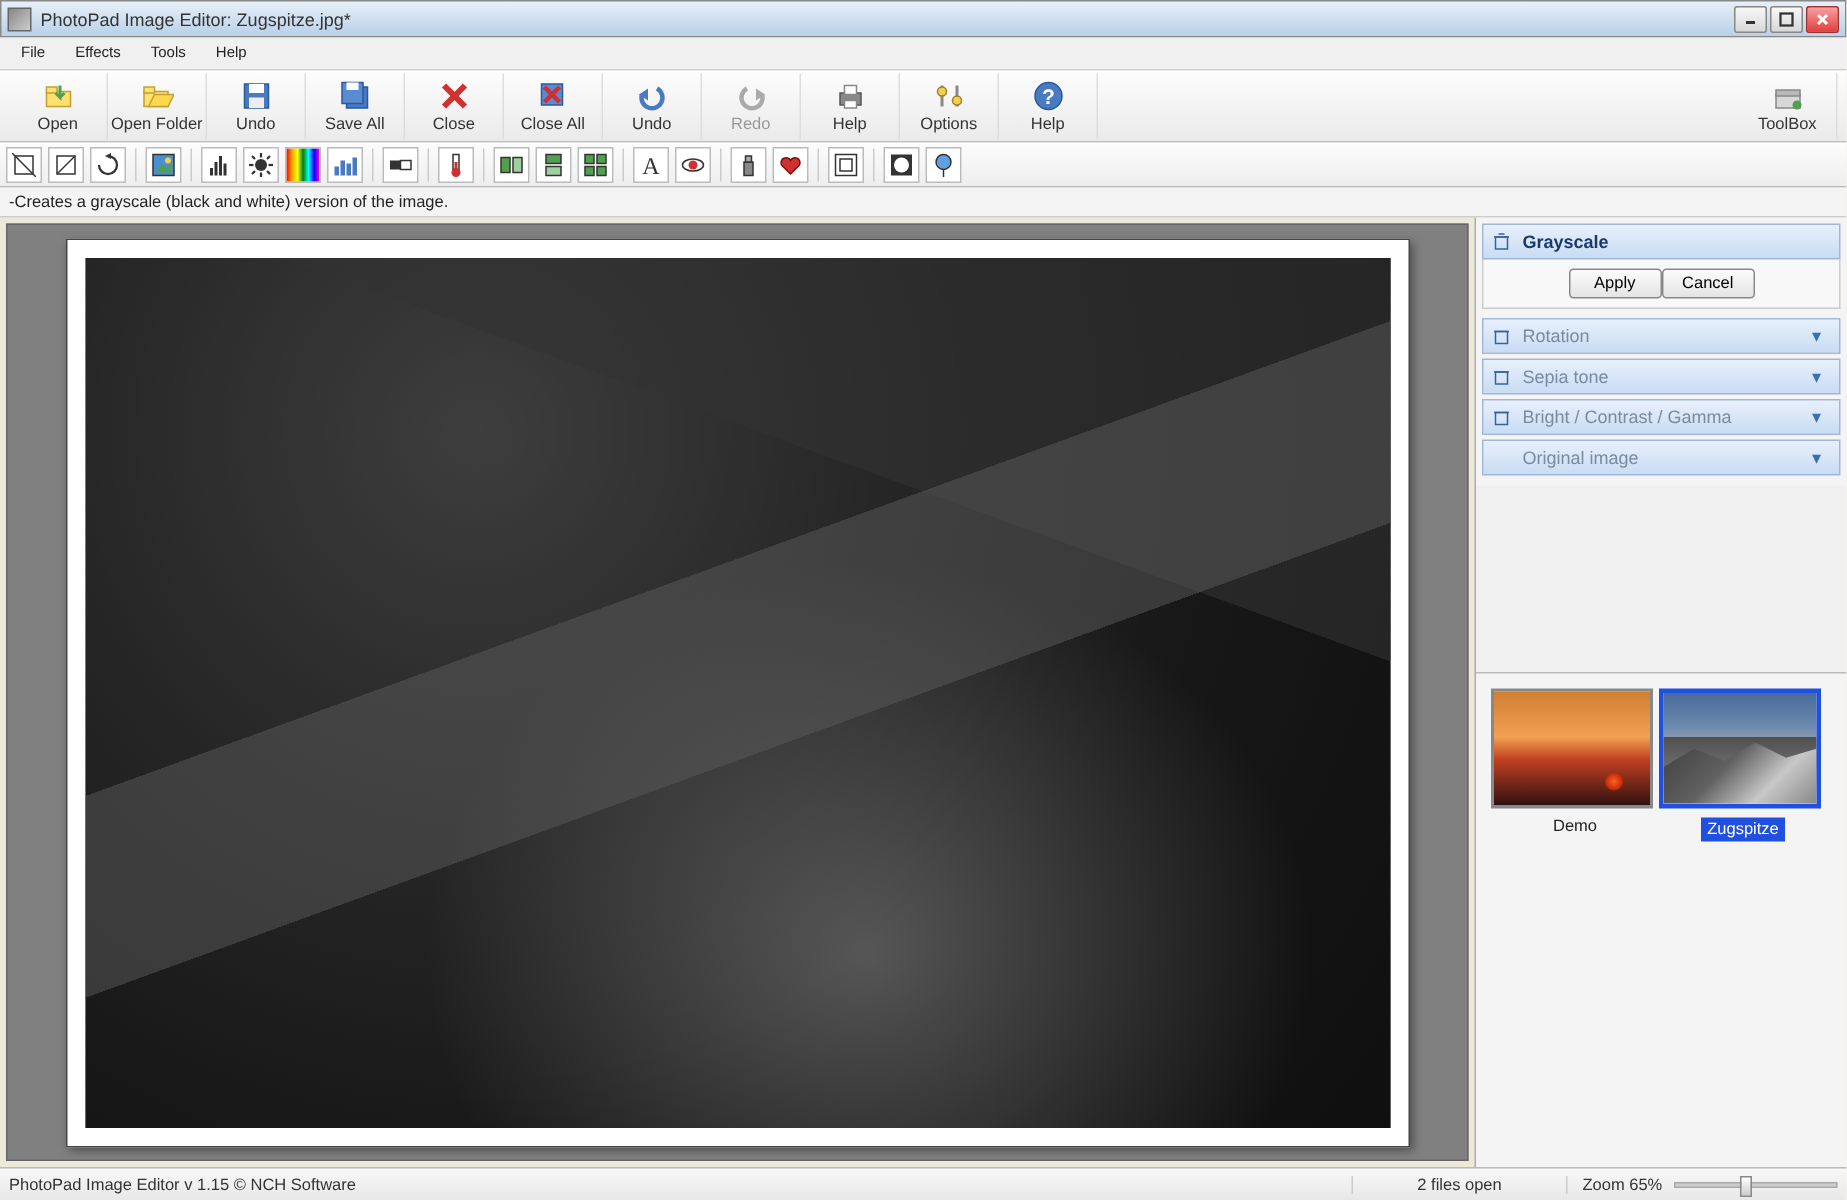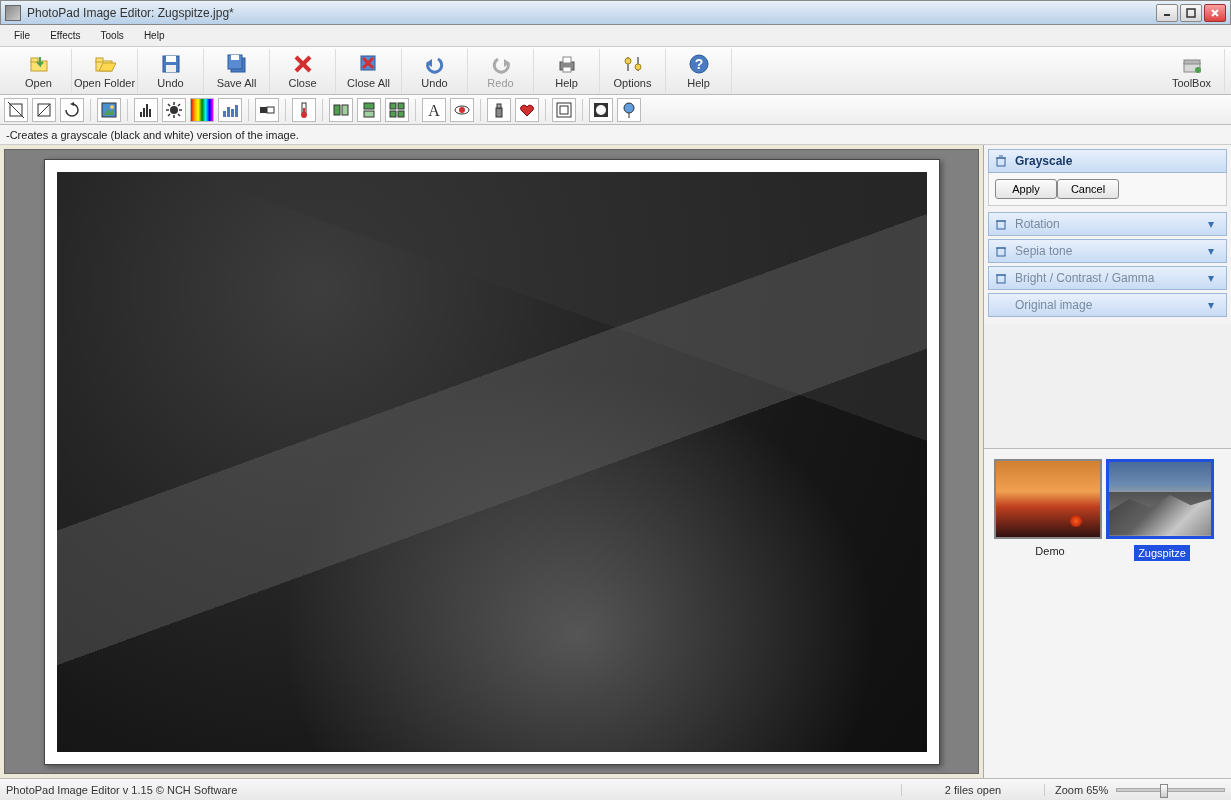--- a/index.html
+++ b/index.html
@@ -179,21 +179,21 @@
   width:14px; color:#3a6fb0;
 }
 .effect-active-body {
   background:#f8f8f8;
   border:1px solid #ccc;
   border-top:none;
   margin-top:-3px;
   margin-bottom:6px;
   padding:6px;
   display:flex;
-  justify-content:flex-start;
+  justify-content:center;
 }
 .btn {
   width:62px; height:20px;
   background: linear-gradient(#fcfcfc,#e4e4e4);
   border:1px solid #888;
   border-radius:3px;
   font-size:11px;
   cursor:pointer;
 }
 .thumbs-panel {

